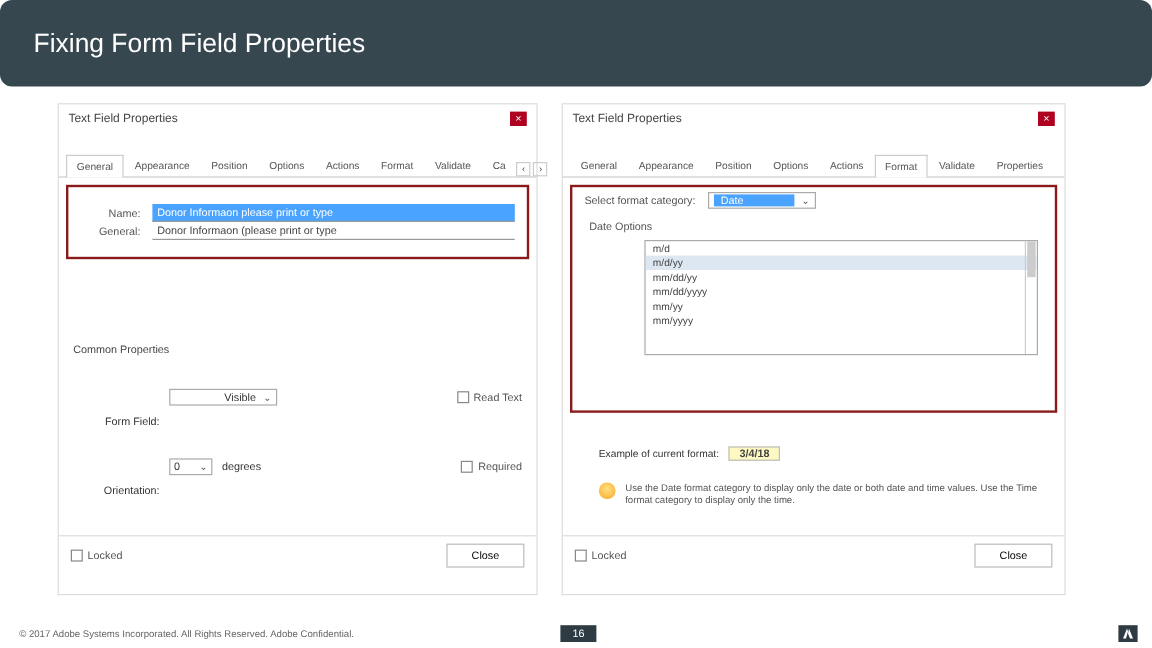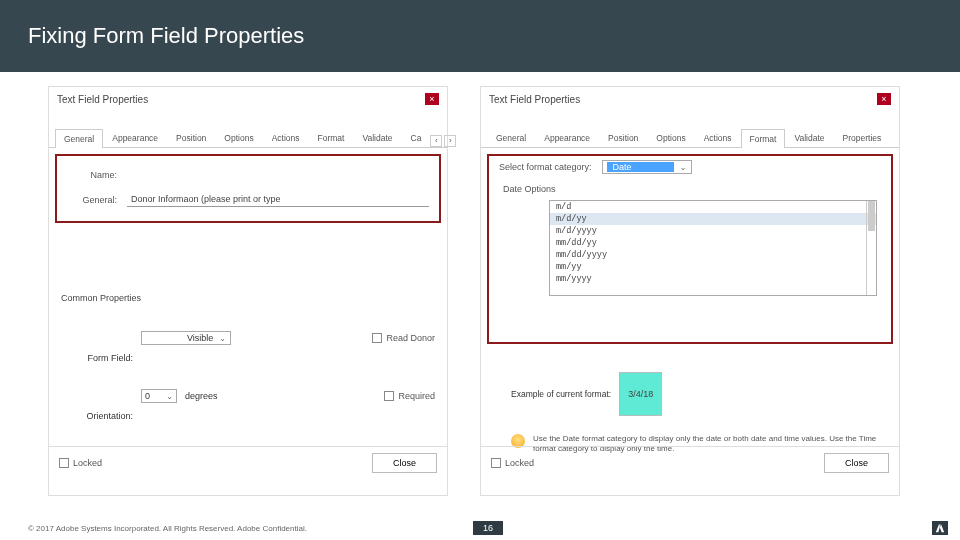--- a/index.html
+++ b/index.html
@@ -1,52 +1,52 @@
 <!DOCTYPE html>
 <html><head>
 <meta charset="utf-8">
 <style>
   * { box-sizing: border-box; margin: 0; padding: 0; }
   body { width: 960px; height: 540px; background: #fff; font-family: Arial, Helvetica, sans-serif; color: #333; overflow: hidden; position: relative; }
-  .title-bar { background: #37474f; color: #fff; height: 72px; display: flex; align-items: center; padding-left: 28px; font-size: 22px; font-weight: 400; }
-  .panels { display: flex; gap: 32px; padding: 14px 40px 0 48px; }
+  .title-bar { background: #37474f; color: #fff; height: 72px; display: flex; align-items: center; padding-left: 28px; font-size: 22px; font-weight: 400; border-radius: 10px; }
+  .panels { display: flex; gap: 20px; padding: 14px 40px 0 48px; }
   .panel { background: #fff; border: 1px solid #ddd; position: relative; }
   .panel-left { width: 400px; height: 410px; }
   .panel-right { width: 420px; height: 410px; }
   .panel-title { font-size: 10px; color: #444; padding: 6px 8px 2px 8px; display: flex; justify-content: space-between; align-items: center; }
   .close-x { background: #b00020; color: #fff; width: 14px; height: 12px; font-size: 9px; line-height: 12px; text-align: center; cursor: pointer; }
   .tabs { display: flex; font-size: 8.5px; color: #555; border-bottom: 1px solid #ccc; padding: 4px 6px 0 6px; gap: 0; align-items: flex-end; }
   .tab { padding: 4px 8px 4px 8px; border: 1px solid transparent; border-bottom: none; cursor: pointer; white-space: nowrap; margin-top: 17px; }
   .tab.active { border-color: #ccc; background: #fff; position: relative; top: 1px; }
   .tab-nav { margin-left: auto; display: flex; gap: 2px; }
   .tab-arrow { width: 12px; height: 12px; border: 1px solid #ccc; font-size: 8px; text-align: center; line-height: 10px; cursor: pointer; }
   .red-box { border: 2px solid #8b1a1a; margin: 6px 6px 4px 6px; padding: 14px 10px 14px 10px; }
-  .field-row { display: flex; align-items: center; margin-bottom: 12px; font-size: 9px; }
+  .field-row { display: flex; align-items: center; font-size: 9px; }
   .field-label { width: 50px; text-align: right; margin-right: 10px; color: #555; }
   .field-input { flex: 1; border: none; border-bottom: 1px solid #999; font-size: 9px; padding: 2px 4px; color: #444; background: transparent; }
   .hl { background: #4aa3ff; color: #fff; padding: 2px 4px; }
   .section-title { font-size: 9px; color: #444; padding: 10px 12px 6px 12px; }
   .prop-row { display: flex; align-items: center; font-size: 9px; padding: 4px 12px; gap: 8px; }
   .prop-label { width: 72px; text-align: right; margin-top: 40px; }
   .select { border: 1px solid #aaa; font-size: 9px; padding: 1px 4px; background: #fff; min-width: 90px; display: flex; justify-content: flex-end; align-items: center; }
   .chev { font-size: 8px; color: #666; margin-left: 6px; }
   .check { display: flex; align-items: center; gap: 4px; font-size: 9px; color: #555; }
   .checkbox { width: 10px; height: 10px; border: 1px solid #888; background: #fff; }
   .bottom-bar { position: absolute; bottom: 16px; left: 0; right: 0; border-top: 1px solid #ddd; display: flex; align-items: center; justify-content: space-between; padding: 6px 10px; font-size: 9px; }
   .btn-close { border: 1px solid #bbb; padding: 4px 20px; font-size: 9px; background: #fff; cursor: pointer; }
-  .listbox { border: 1px solid #aaa; height: 96px; margin: 6px 4px 0 50px; font-size: 8.5px; overflow: hidden; position: relative; font-family: Liberation Mono, monospace; }
+  .listbox { border: 1px solid #aaa; height: 96px; margin: 6px 4px 0 50px; font-size: 8.5px; overflow: hidden; position: relative; }
   .listbox .item { padding: 1px 6px; color: #444; }
   .listbox .item.sel { background: #dce7f2; }
   .listbox .scroll { position: absolute; right: 0; top: 0; bottom: 0; width: 10px; border-left: 1px solid #ccc; }
   .scroll .thumb { position: absolute; left: 1px; right: 1px; top: 0; height: 30px; background: #ccc; }
   .example-row { display: flex; align-items: center; gap: 8px; font-size: 8.5px; margin: 28px 18px 0 30px; }
-  .example-box { border: 1px solid #bbb; padding: 16px 8px; font-size: 9px; color: #444; background: #5eead4; }
+  .example-box { border: 1px solid #bbb; padding: 0 8px; font-size: 9px; color: #444; background: #fef9c3; font-weight: bold; }
   .hint { display: flex; gap: 8px; font-size: 8px; color: #555; margin: 18px 18px 0 30px; line-height: 1.3; }
   .bulb { width: 14px; height: 14px; background: radial-gradient(circle at 50% 40%, #ffe082, #f9a825); border-radius: 50%; flex-shrink: 0; }
-  .footer { position: absolute; bottom: 0; left: 16px; right: 0; height: 24px; background: #fff; display: flex; align-items: center; font-size: 8px; color: #666; padding: 0 12px; justify-content: space-between; }
+  .footer { position: absolute; bottom: 0; left: 4px; right: 0; height: 24px; background: #fff; display: flex; align-items: center; font-size: 8px; color: #666; padding: 0 12px; justify-content: space-between; }
   .footer .center { position: absolute; left: 50%; transform: translateX(-50%); background: #2f3b42; color: #fff; padding: 2px 10px; font-size: 9px; }
   .adobe-logo { width: 16px; height: 14px; background: #2f3b42; display: flex; align-items: center; justify-content: center; }
   .adobe-logo svg { width: 10px; height: 10px; }
   .small-select { border: 1px solid #aaa; width: 36px; padding: 1px 3px; display: flex; justify-content: space-between; align-items: center; font-size: 9px; }
   .cat-select { border: 1px solid #aaa; min-width: 90px; padding: 1px 4px; display: flex; justify-content: space-between; align-items: flex-end; font-size: 9px; }
   .cat-select .hl2 { background: #4aa3ff; color: #fff; padding: 0 6px; flex: 1; }
 </style>
 </head>
 <body>
 
@@ -72,41 +72,42 @@
       <span class="tab">Ca</span>
       <span class="tab-nav">
         <span class="tab-arrow">‹</span>
         <span class="tab-arrow">›</span>
       </span>
     </div>
 
     <div class="red-box">
       <div class="field-row">
         <span class="field-label">Name:</span>
+        <span class="field-input hl">Donor Informaon please print or type</span>
       </div>
       <div class="field-row" style="margin-bottom:0;">
         <span class="field-label">General:</span>
         <input class="field-input" value="Donor Informaon (please print or type" style="">
       </div>
     </div>
 
     <div style="height:56px;"></div>
 
     <div class="section-title">Common Properties</div>
 
     <div class="prop-row">
       <span class="prop-label">Form Field:</span>
       <span class="select">
         <span>Visible</span>
         <span class="chev">⌄</span>
       </span>
       <span style="flex:1"></span>
       <span class="check">
         <span class="checkbox"></span>
-        <span>Read Donor</span>
+        <span>Read Text</span>
       </span>
     </div>
 
     <div class="prop-row">
       <span class="prop-label">Orientation:</span>
       <span class="small-select">
         <span>0</span>
         <span class="chev">⌄</span>
       </span>
       <span>degrees</span>
@@ -147,21 +148,20 @@
         <span style="width:auto; margin-right:10px; color:#555;">Select format category:</span>
         <span class="cat-select">
           <span class="hl2">Date</span>
           <span class="chev">⌄</span>
         </span>
       </div>
       <div style="font-size:9px; color:#555; padding-left:4px;">Date Options</div>
       <div class="listbox">
         <div class="item">m/d</div>
         <div class="item sel">m/d/yy</div>
-        <div class="item">m/d/yyyy</div>
         <div class="item">mm/dd/yy</div>
         <div class="item">mm/dd/yyyy</div>
         <div class="item">mm/yy</div>
         <div class="item">mm/yyyy</div>
         <div class="scroll">
             <div class="thumb"></div>
           </div>
       </div>
     </div>
 

